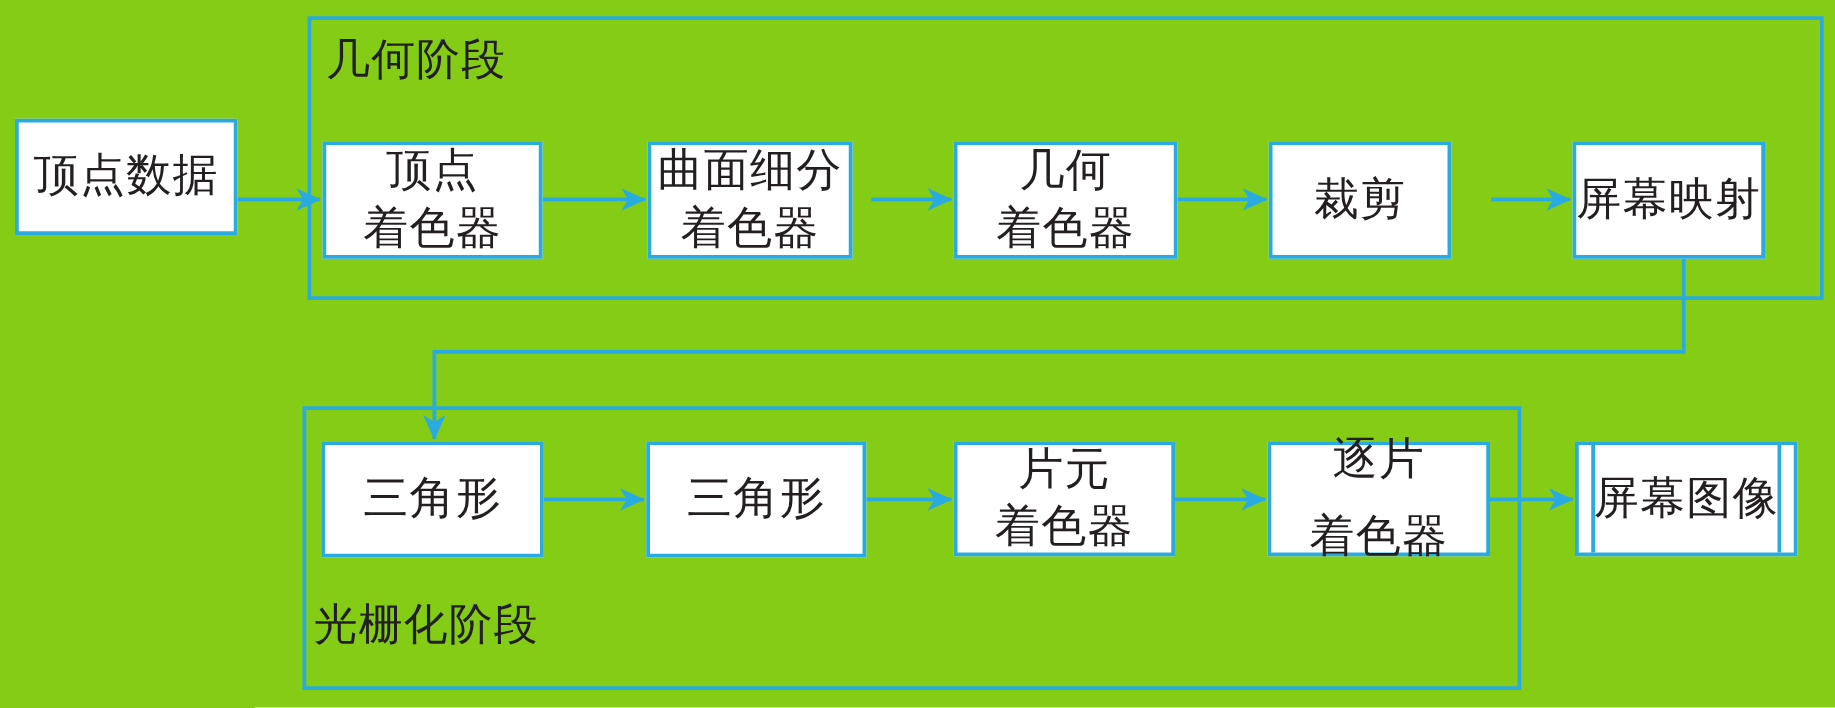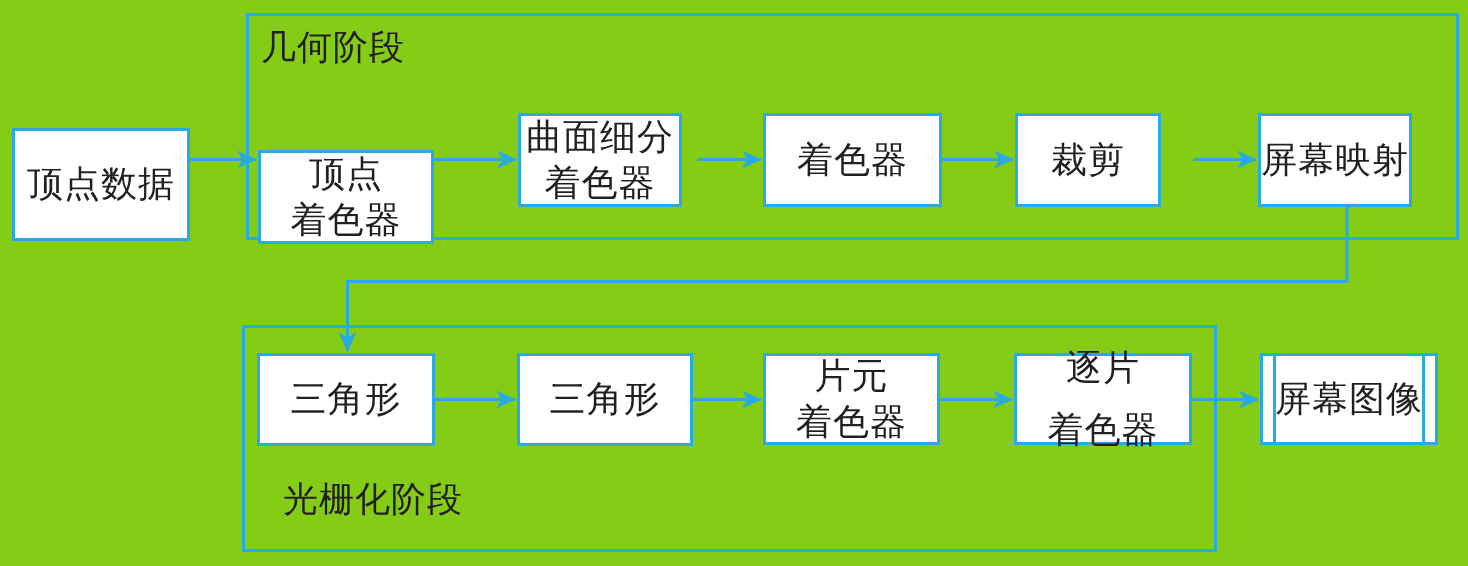--- a/index.html
+++ b/index.html
@@ -25,42 +25,42 @@
   #geometry-stage{left:246px;top:13px;width:1213px;height:227px;}
   #raster-stage{left:242px;top:325px;width:975px;height:227px;}
   .stage-label{
     position:absolute;
     font-size:35px;
     letter-spacing:1px;
     color:var(--ink);
     white-space:nowrap;
   }
   #geometry-stage .stage-label{left:12px;top:8px;}
-  #raster-stage .stage-label{left:6px;top:148px;margin-left:32px;}
+  #raster-stage .stage-label{left:6px;top:148px;}
   .connectors{
     position:absolute;left:0;top:0;z-index:2;
   }
   .node{
     position:absolute;
     border:3px solid var(--blue);
     box-sizing:border-box;
     background:#fff;
     display:flex;
     flex-direction:column;
     align-items:center;
     justify-content:center;
     text-align:center;
     font-size:36px;
     line-height:1.28;
     letter-spacing:1px;
     z-index:3;
     white-space:nowrap;
   }
-  #vertex-data{left:12px;top:128px;width:178px;height:113px;}
-  #vertex-shader{left:258px;top:113px;width:176px;height:94px;margin-top:37px;}
+  #vertex-data{left:12px;top:95px;width:178px;height:93px;}
+  #vertex-shader{left:258px;top:113px;width:176px;height:94px;}
   #tessellation-shader{left:518px;top:113px;width:164px;height:94px;}
   #geometry-shader{left:763px;top:113px;width:179px;height:94px;}
   #clipping{left:1015px;top:113px;width:146px;height:94px;}
   #screen-mapping{left:1258px;top:113px;width:154px;height:94px;}
   #triangle-setup{left:257px;top:353px;width:178px;height:93px;}
   #triangle-traversal{left:517px;top:353px;width:176px;height:93px;}
   #fragment-shader{left:763px;top:353px;width:177px;height:92px;}
   #per-fragment-shader{left:1014px;top:353px;width:178px;height:92px;gap:16px;}
   #screen-image{left:1260px;top:353px;width:178px;height:92px;}
   .inner-line{
@@ -111,20 +111,21 @@
     <span>顶点</span>
     <span>着色器</span>
   </div>
 
   <div class="node" id="tessellation-shader">
     <span>曲面细分</span>
     <span>着色器</span>
   </div>
 
   <div class="node" id="geometry-shader">
+    <span>几何</span>
     <span>着色器</span>
   </div>
 
   <div class="node" id="clipping">
     <span>裁剪</span>
   </div>
 
   <div class="node" id="screen-mapping">
     <span>屏幕映射</span>
   </div>

